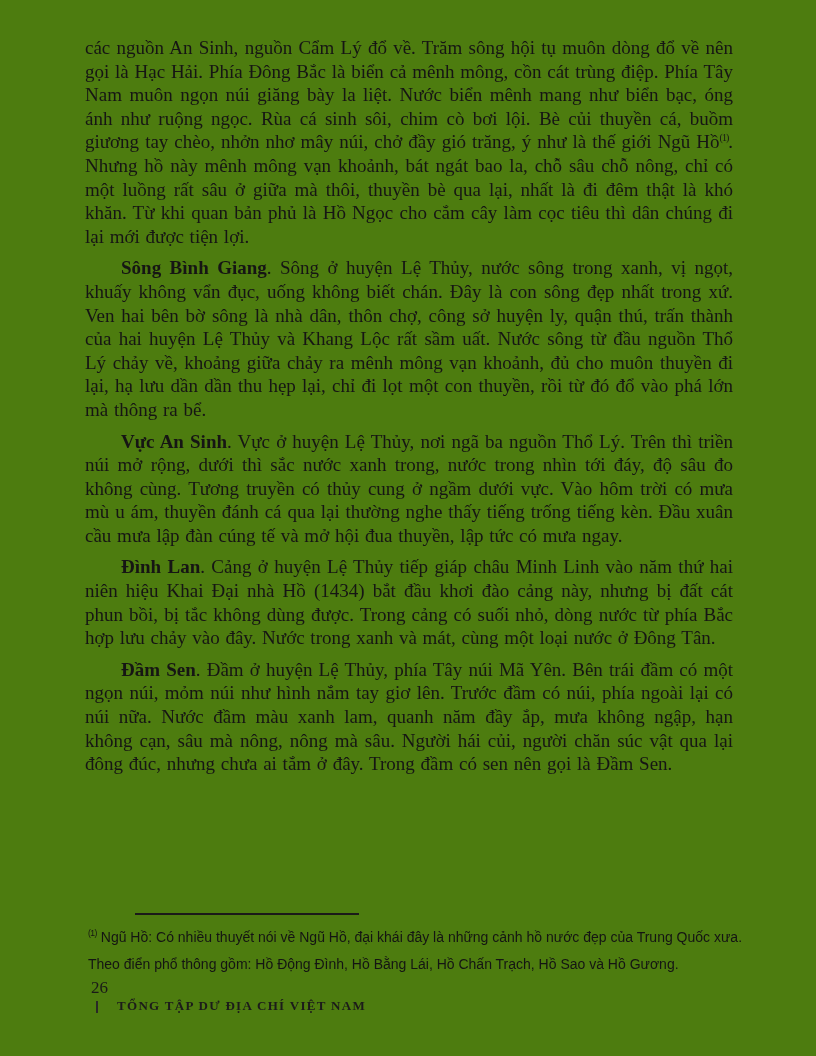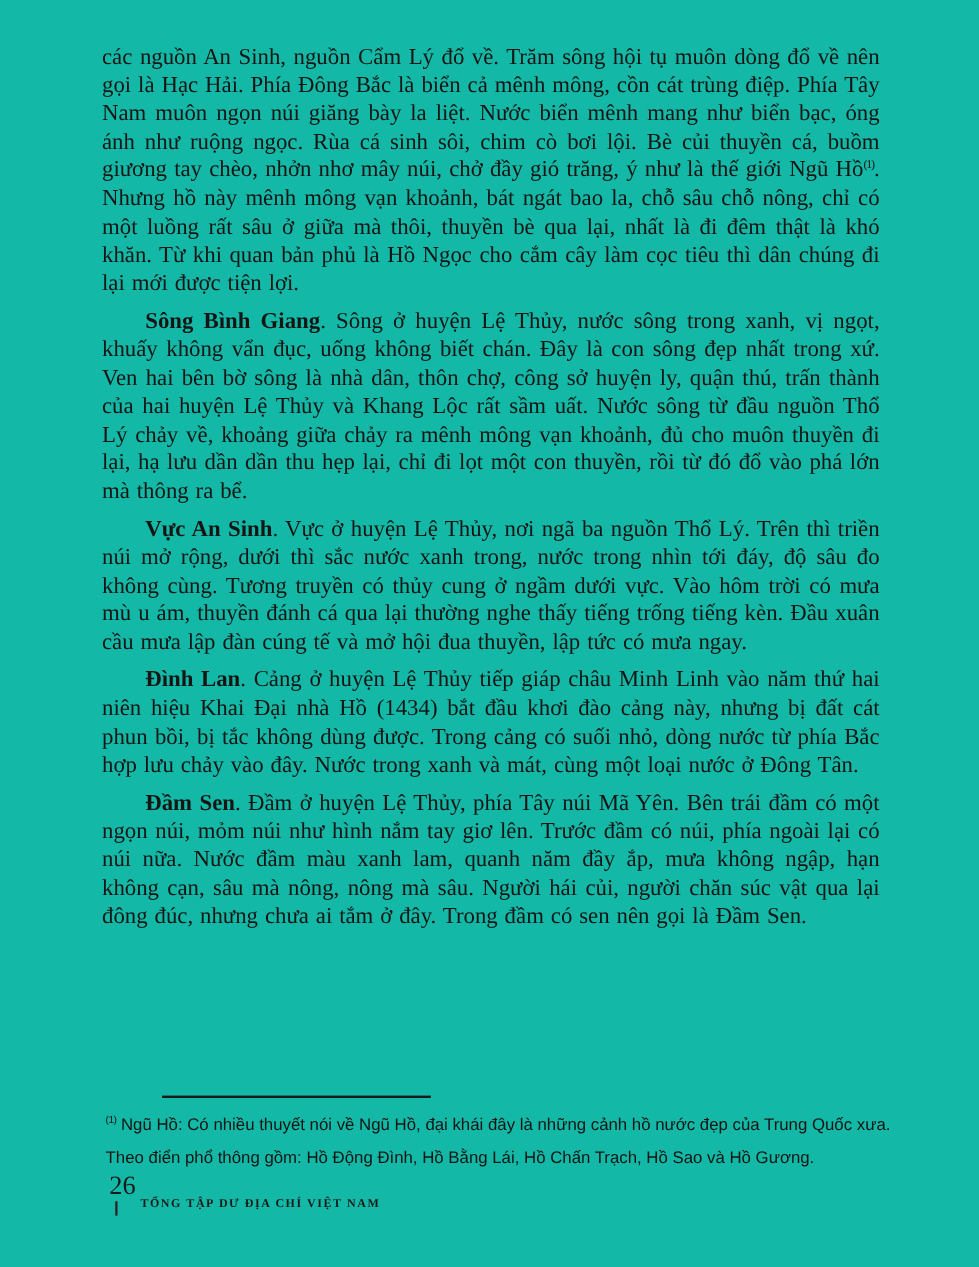--- a/index.html
+++ b/index.html
@@ -4,21 +4,21 @@
 <style>
   html, body {
     margin: 0;
     padding: 0;
     background: #ffffff;
   }
   .page {
     position: relative;
     width: 816px;
     height: 1056px;
-    background: #14b8a6;
+    background: #4d7c0f;
     overflow: hidden;
     font-family: "Liberation Serif", "DejaVu Serif", serif;
     color: #161514;
   }
   .text-block {
     position: absolute;
     left: 85px;
     top: 36px;
     width: 648px;
     font-size: 19px;
@@ -63,38 +63,38 @@
   .fn-marker {
     font-size: 8.5px;
     line-height: 0;
     vertical-align: 6px;
     letter-spacing: -0.5px;
   }
   .page-number {
     position: absolute;
     left: 91px;
     top: 977px;
-    font-size: 22px;
+    font-size: 17px;
     line-height: 22px;
     color: #1a1918;
     font-family: Liberation Serif, serif;
   }
   .margin-tick {
     position: absolute;
     left: 96px;
     top: 1001px;
     width: 2px;
     height: 12px;
     background: #2a2927;
   }
   .footer-title {
     position: absolute;
     left: 117px;
     top: 998px;
-    font-size: 10px;
+    font-size: 13px;
     font-weight: bold;
     letter-spacing: 1.3px;
     color: #1c1b1a;
     font-family: "Liberation Serif", "DejaVu Serif", serif;
   }
 </style>
 </head>
 <body>
 
 <div class="page">

